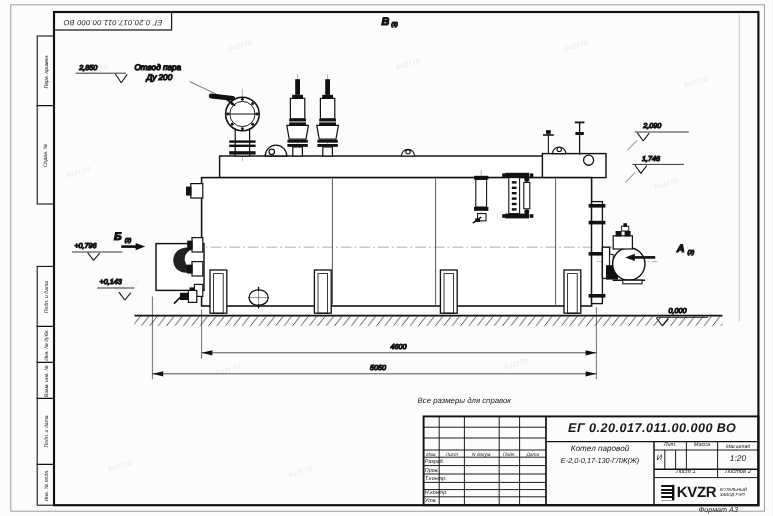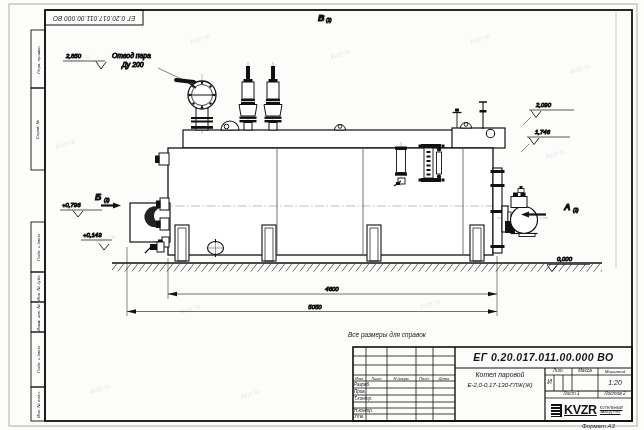--- a/index.html
+++ b/index.html
@@ -367,21 +367,21 @@
 
   <div class="txt" style="left:545px;top:368.5px;width:27px;height:6.5px;font-size:4.6px;">Лит.</div>
   <div class="txt" style="left:572px;top:368.5px;width:26px;height:6.5px;font-size:4.6px;">Масса</div>
   <div class="txt" style="left:598px;top:368.5px;width:34px;height:6.5px;font-size:4.4px;">Масштаб</div>
   <div class="txt" style="left:545px;top:376px;width:9px;height:13px;font-size:6.5px;">И</div>
   <div class="txt" style="left:572px;top:376px;width:26px;height:13px;font-size:6.5px;"></div>
   <div class="txt" style="left:598px;top:376px;width:34px;height:13px;font-size:7px;">1:20</div>
   <div class="txt" style="left:545px;top:391.5px;width:53px;height:6.5px;font-size:4.8px;">Лист 1</div>
   <div class="txt" style="left:598px;top:391.5px;width:34px;height:6.5px;font-size:4.8px;">Листов 2</div>
 
-  <div class="logo-row" style="left:551px;top:402px;width:80px;height:16px;text-decoration:underline;">
+  <div class="logo-row" style="left:551px;top:402px;width:80px;height:16px;">
     <div class="logo-mark"></div>
     <span class="logo-word">KVZR</span>
     <div class="company">
       <div>КОТЕЛЬНЫЙ</div>
       <div>ЗАВОД РЭП</div>
     </div>
   </div>
 
   <div class="txt" style="left:565px;top:422px;width:67px;height:8px;font-size:6px;">Формат А3</div>
 </div>

